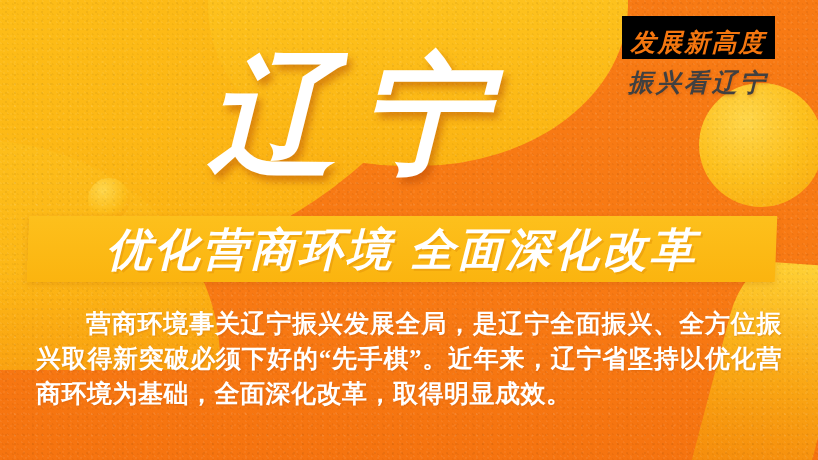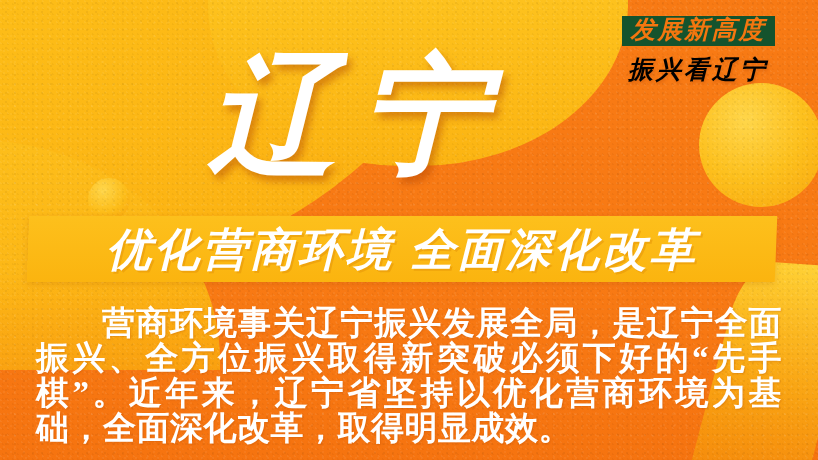--- a/index.html
+++ b/index.html
@@ -77,38 +77,38 @@
     background:linear-gradient(180deg,rgba(247,116,14,0) 0%,rgba(243,108,10,.45) 100%);
   }
 
   
   .lockup{
     position:absolute;right:24px;top:16px;width:192px;
     text-align:center;z-index:6;
   }
   .lockup-box{
     display:inline-block;
-    background:#14532d;
-    padding:1px 9px 4px 9px;
+    background:#000000;
+    padding:14px 9px 4px 9px;
     line-height:1;
   }
   .lockup-box .t{
     display:block;
     font-family:"Liberation Serif","DejaVu Serif",serif;
     font-weight:bold;font-style:italic;
     font-size:25px;letter-spacing:2px;
     color:#f4760f;
     white-space:nowrap;
   }
   .lockup-sub{
     display:block;margin-top:7px;
     font-family:"Liberation Serif","DejaVu Serif",serif;
     font-weight:bold;font-style:italic;
     font-size:25px;letter-spacing:3px;
-    color:#000000;white-space:nowrap;
+    color:#404040;white-space:nowrap;
     text-shadow:1px 2px 3px rgba(180,70,0,.35);
   }
 
   
   .brush-title{
     position:absolute;left:0;top:52px;width:718px;
     text-align:center;z-index:5;
     pointer-events:none;
   }
   .brush-title .ch{
@@ -147,21 +147,21 @@
 
   
   .body-copy{
     position:absolute;left:36px;top:306px;width:746px;
     z-index:5;
   }
   .body-copy p{
     margin:0;
     font-family:"Liberation Serif","DejaVu Serif",serif;
     font-weight:bold;
-    font-size:33px;line-height:35px;
+    font-size:25px;line-height:35px;
     color:#ffffff;
     text-align:justify;
     text-indent:2em;
     letter-spacing:.5px;
     text-shadow:1px 1px 2px rgba(175,72,0,.28);
   }
 </style>
 </head>
 <body>
 

